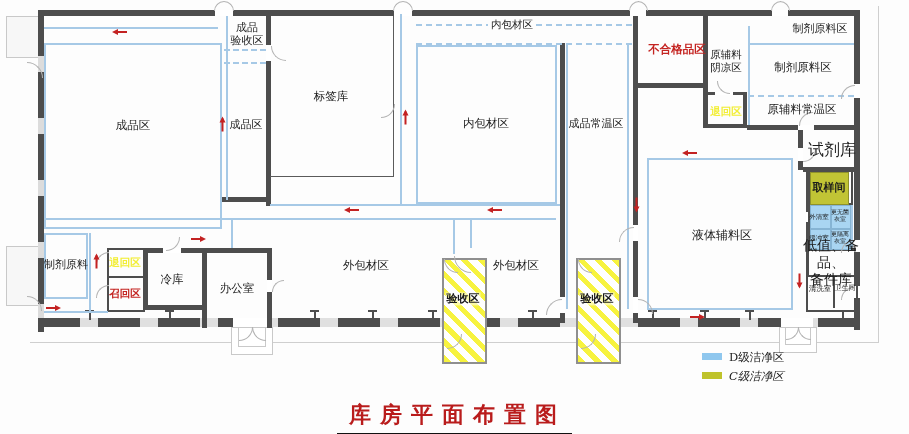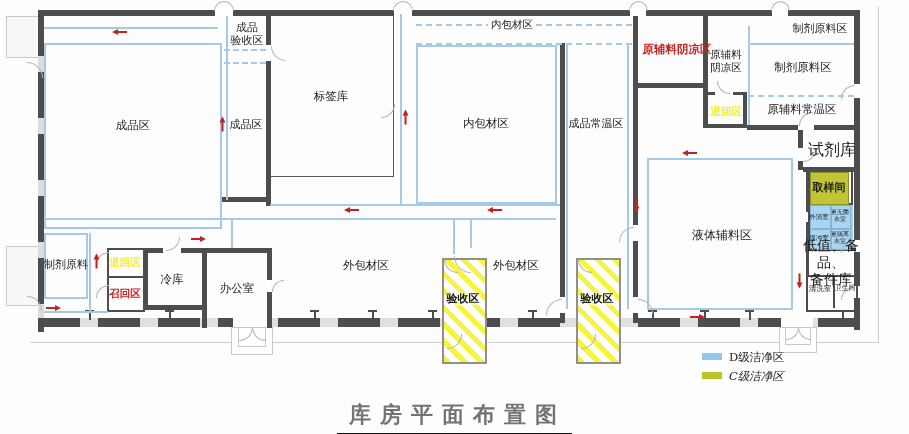--- a/index.html
+++ b/index.html
@@ -44,21 +44,21 @@
   .arr.up{transform:rotate(-90deg);}
   .arr.down{transform:rotate(90deg);}
   
   .tick{position:absolute;width:9px;height:8px;border-top:2px solid #4d4d4d;}
   .tick::after{content:"";position:absolute;left:3.5px;top:0;width:2px;height:8px;background:#4d4d4d;}
   
   .sw{position:absolute;width:20px;height:7px;}
   
   .title{position:absolute;left:0;right:0;top:400px;text-align:center;}
   .title span{display:inline-block;font-size:22px;font-weight:bold;letter-spacing:9px;
-              padding:0 6px 3px 12px;border-bottom:2px solid #111;color:#737373;}
+              padding:0 6px 3px 12px;border-bottom:2px solid #111;color:#b91c1c;}
 </style>
 </head>
 <body>
 
 <div class="plan">
 
   <div class="ext" style="left:30px;top:342px;width:848px;height:1px;"></div>
   <div class="ext" style="left:878px;top:6px;width:1px;height:337px;"></div>
   <div class="dock" style="left:6px;top:16px;width:31px;height:40px;"></div>
   <div class="dock" style="left:6px;top:246px;width:31px;height:58px;"></div>
@@ -223,21 +223,21 @@
   <div class="arr" style="left:690px;top:316px;width:13px;"></div>
 
   <div class="lbl" style="left:133px;top:126px;font-size:11.5px;">成品区</div>
   <div class="lbl" style="left:247px;top:34px;font-size:11px;">成品
 验收区</div>
   <div class="lbl" style="left:246px;top:125px;font-size:11px;">成品区</div>
   <div class="lbl" style="left:331px;top:97px;font-size:11.5px;">标签库</div>
   <div class="lbl bgw" style="left:512px;top:24px;font-size:10.5px;">内包材区</div>
   <div class="lbl" style="left:486px;top:124px;font-size:11.5px;">内包材区</div>
   <div class="lbl" style="left:596px;top:124px;font-size:11px;">成品常温区</div>
-  <div class="lbl bold" style="left: 677px; top: 50px; font-size: 11.5px; color: rgb(196, 36, 33);">原辅料阴凉区</div>
+  <div class="lbl bold" style="left: 677px; top: 50px; font-size: 11.5px; color: rgb(196, 36, 33);">不合格品区</div>
   <div class="lbl" style="left:726px;top:61px;font-size:10.5px;">原辅料
 阴凉区</div>
   <div class="lbl bold" style="left: 726px; top: 111px; font-size: 10.5px; color: rgb(242, 238, 53);">退回区</div>
   <div class="lbl" style="left:820px;top:29px;font-size:11px;">制剂原料区</div>
   <div class="lbl" style="left:803px;top:68px;font-size:11.5px;">制剂原料区</div>
   <div class="lbl" style="left:802px;top:110px;font-size:11.5px;">原辅料常温区</div>
   <div class="lbl" style="left:832px;top:150px;font-size:16px;">试剂库</div>
   <div class="lbl bold" style="left:829px;top:188px;font-size:11px;">取样间</div>
   <div class="lbl" style="left:819px;top:218px;font-size:6.5px;">外清室</div>
   <div class="lbl" style="left:840px;top:216px;font-size:6px;line-height:1.1;">更无菌

